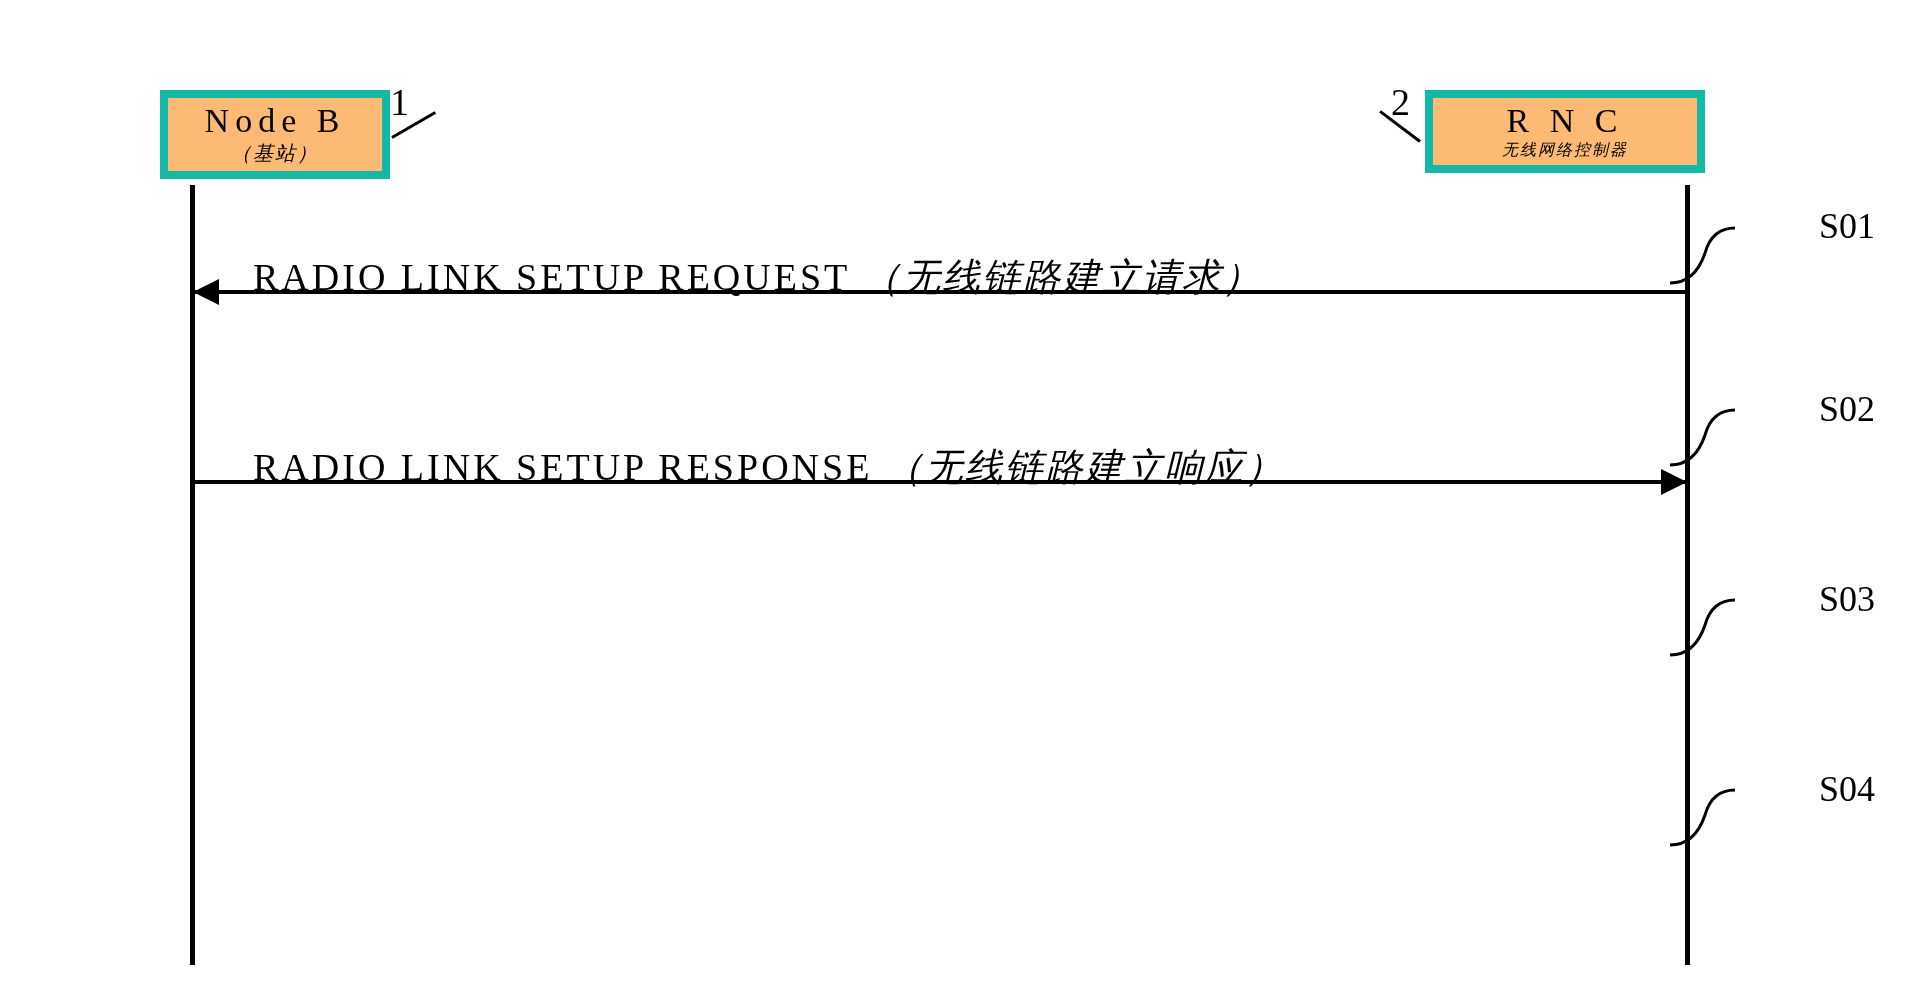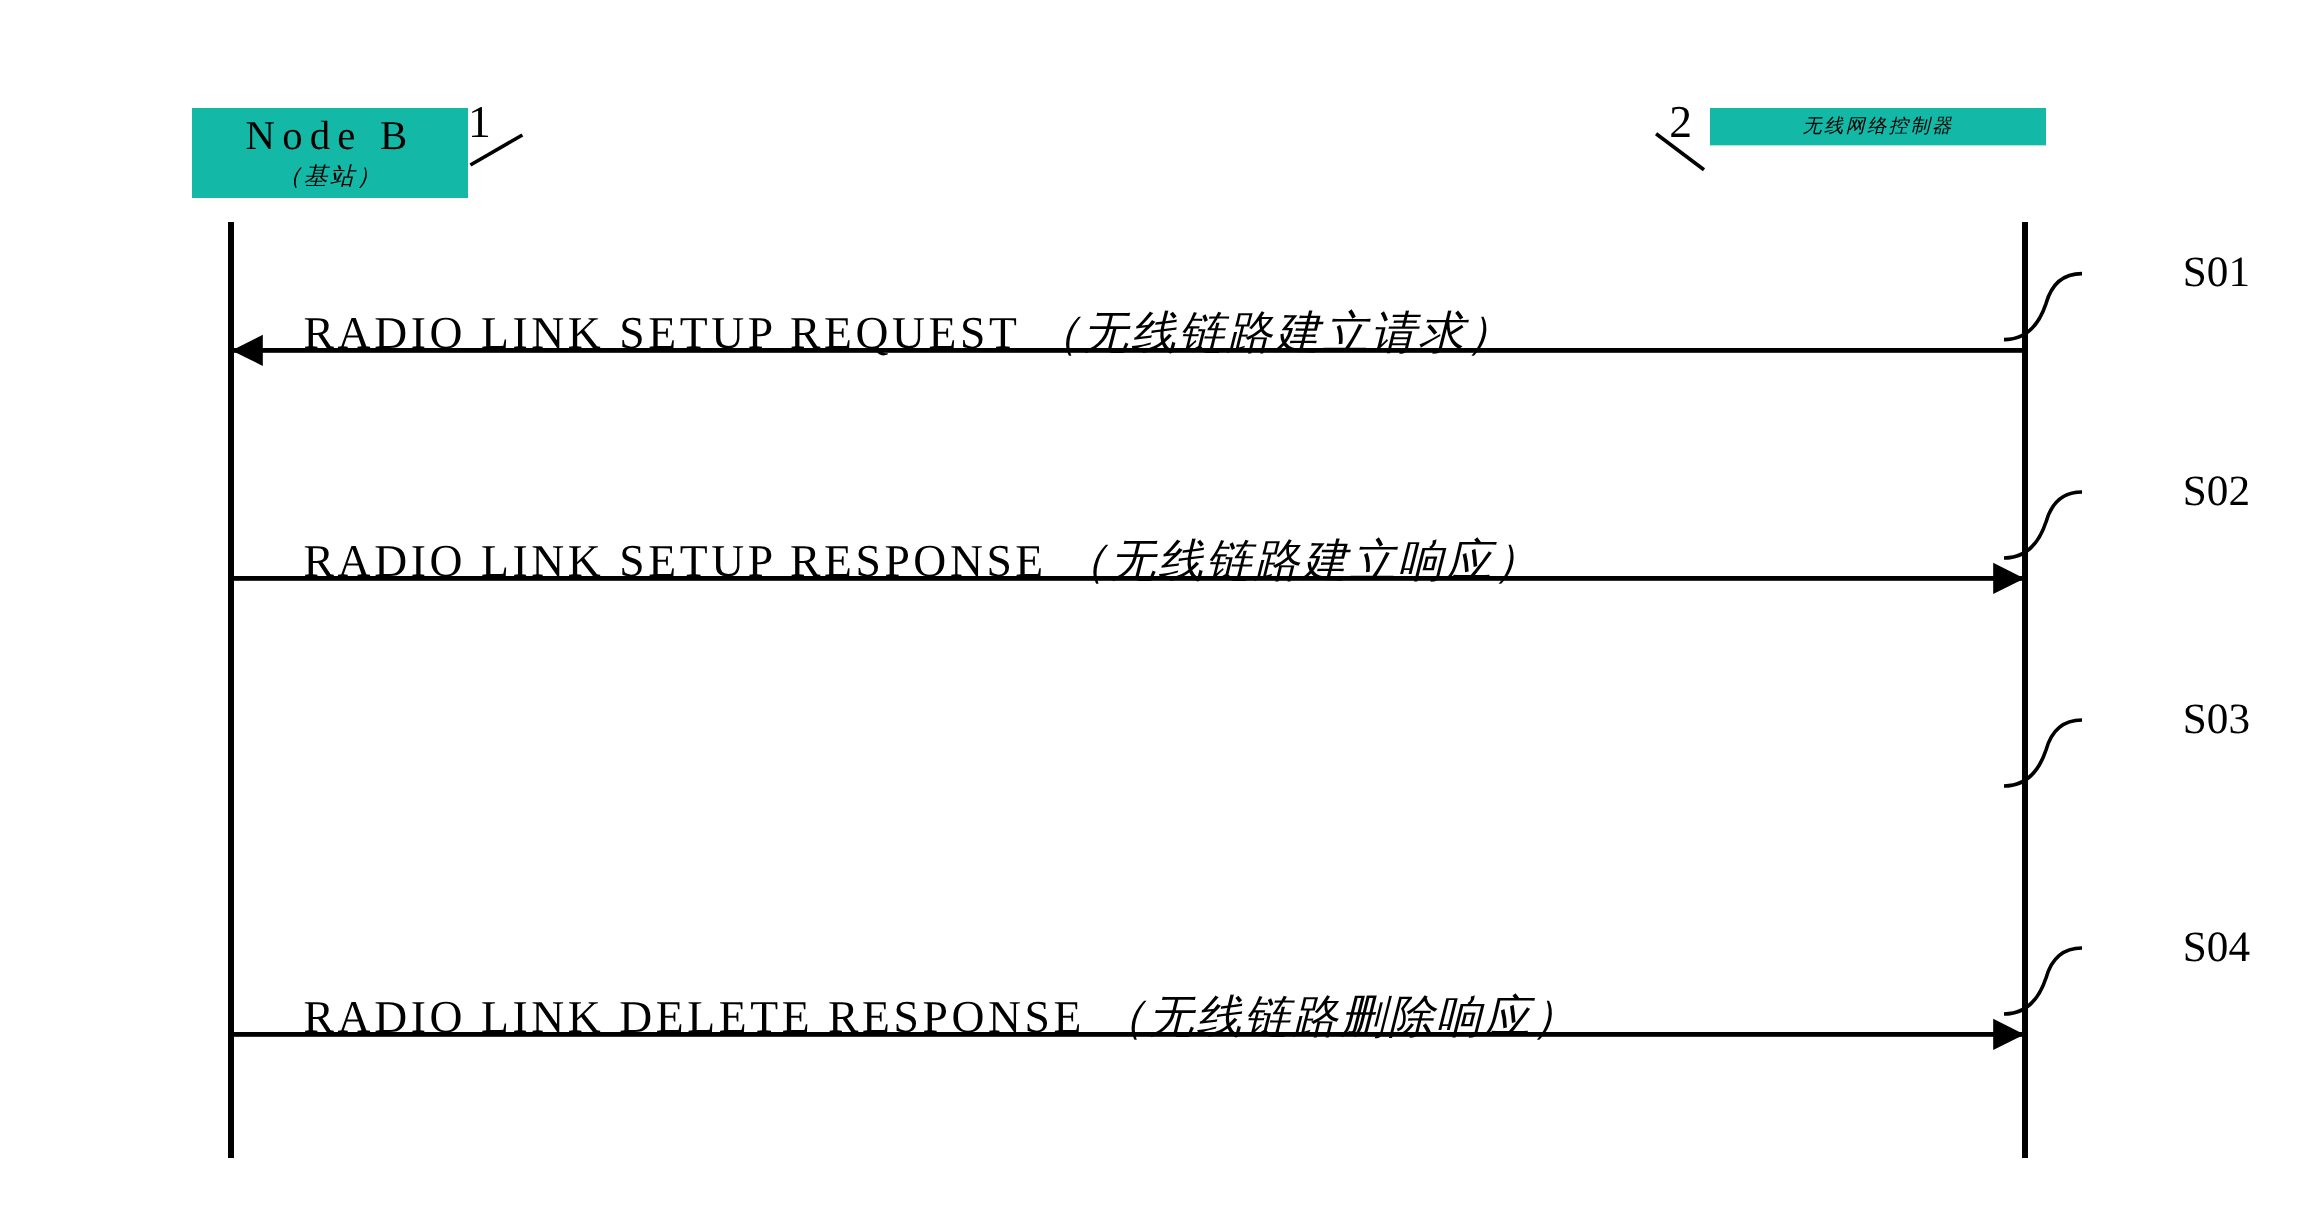--- a/index.html
+++ b/index.html
@@ -16,22 +16,22 @@
     }
     .diagram {
       position: absolute;
       left: 160px;
       top: 80px;
       width: 1560px;
       height: 880px;
     }
     .participant {
       position: absolute;
-      border: 1px solid #14b8a6;
-      background: #14b8a6;
+      border: 8px solid #14b8a6;
+      background: #fdba74;
       text-align: center;
       padding: 4px 8px;
     }
     .participant-left {
       left: 0;
       top: 10px;
       width: 230px;
     }
     .participant-right {
       right: 15px;
@@ -166,20 +166,21 @@
   <div class="label-1">1</div>
   <div class="pointer-1"></div>
   <div class="participant participant-left">
     <div class="participant-title">Node B</div>
     <div class="participant-sub">（基站）</div>
   </div>
 
   <div class="label-2">2</div>
   <div class="pointer-2"></div>
   <div class="participant participant-right">
+    <div class="participant-title">R  N  C</div>
     <div class="participant-sub participant-sub-small">无线网络控制器</div>
   </div>
 
   <div class="lifeline lifeline-left"></div>
   <div class="lifeline lifeline-right"></div>
 
   <div class="message m1">
     <div class="msg-text">
       <span>RADIO LINK SETUP REQUEST</span>
       <span class="cjk">（无线链路建立请求）</span>
@@ -203,26 +204,18 @@
   <svg class="step-curve" style="right:-20px; top:320px;" width="80" height="70">
     <path d="M 10 65 Q 35 65 45 35 Q 52 10 75 10" stroke="#000" stroke-width="3" fill="none"></path>
   </svg>
   <div class="step-label" style="right:-155px; top:308px;">S02</div>
 
   <svg class="step-curve" style="right:-20px; top:510px;" width="80" height="70">
     <path d="M 10 65 Q 35 65 45 35 Q 52 10 75 10" stroke="#000" stroke-width="3" fill="none"></path>
   </svg>
   <div class="step-label" style="right:-155px; top:498px;">S03</div>
 
-  <div class="message m4">
-    <div class="msg-text">
-      <span>RADIO LINK DELETE RESPONSE</span>
-      <span class="cjk">（无线链路删除响应）</span>
-    </div>
-    <div class="msg-line"></div>
-    <div class="arrow-right-head"></div>
-  </div>
   <svg class="step-curve" style="right:-20px; top:700px;" width="80" height="70">
     <path d="M 10 65 Q 35 65 45 35 Q 52 10 75 10" stroke="#000" stroke-width="3" fill="none"></path>
   </svg>
   <div class="step-label" style="right:-155px; top:688px;">S04</div>
 
 </div>
 
 </body></html>

